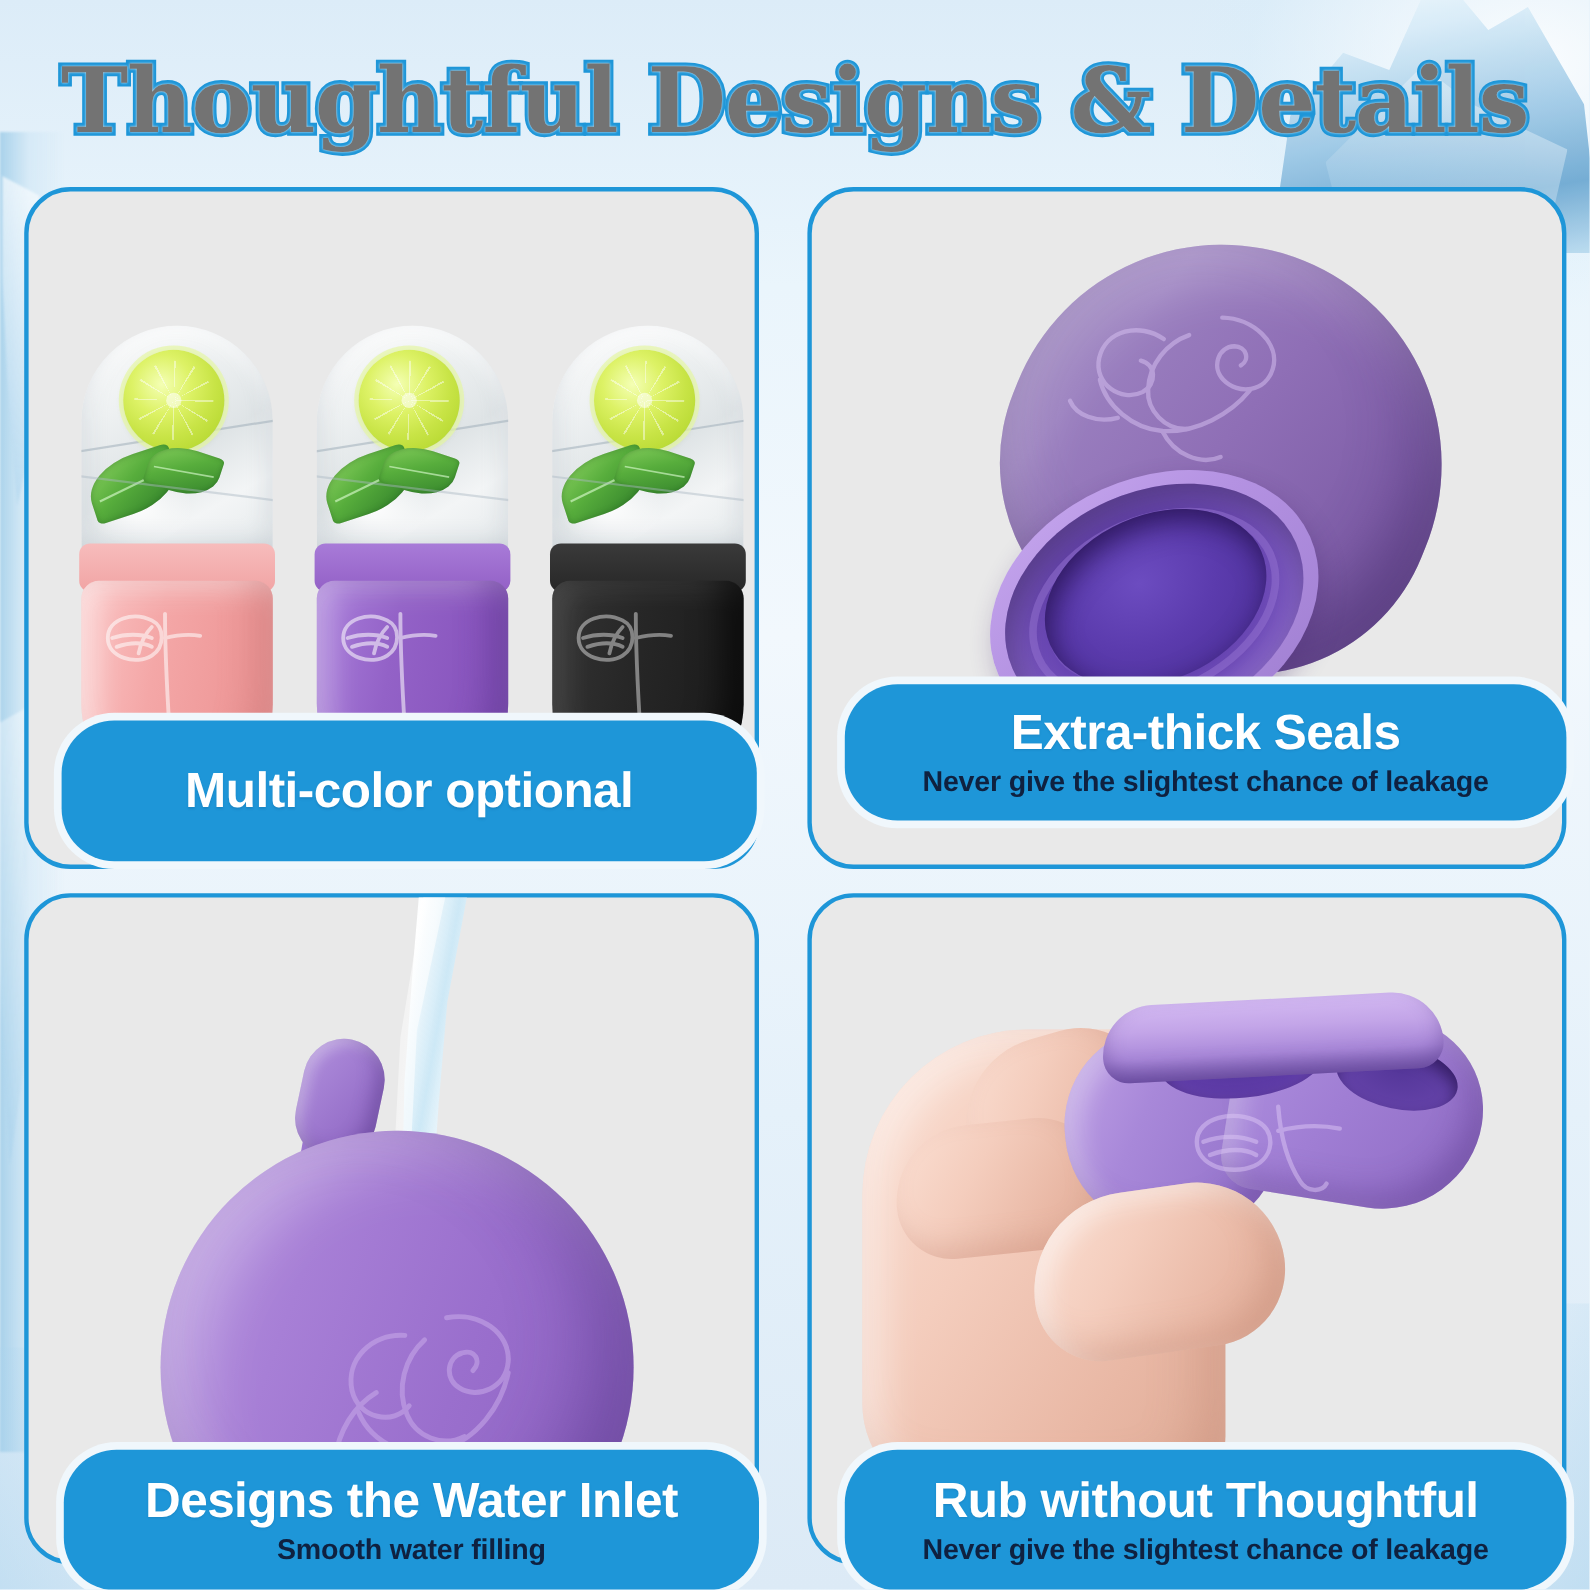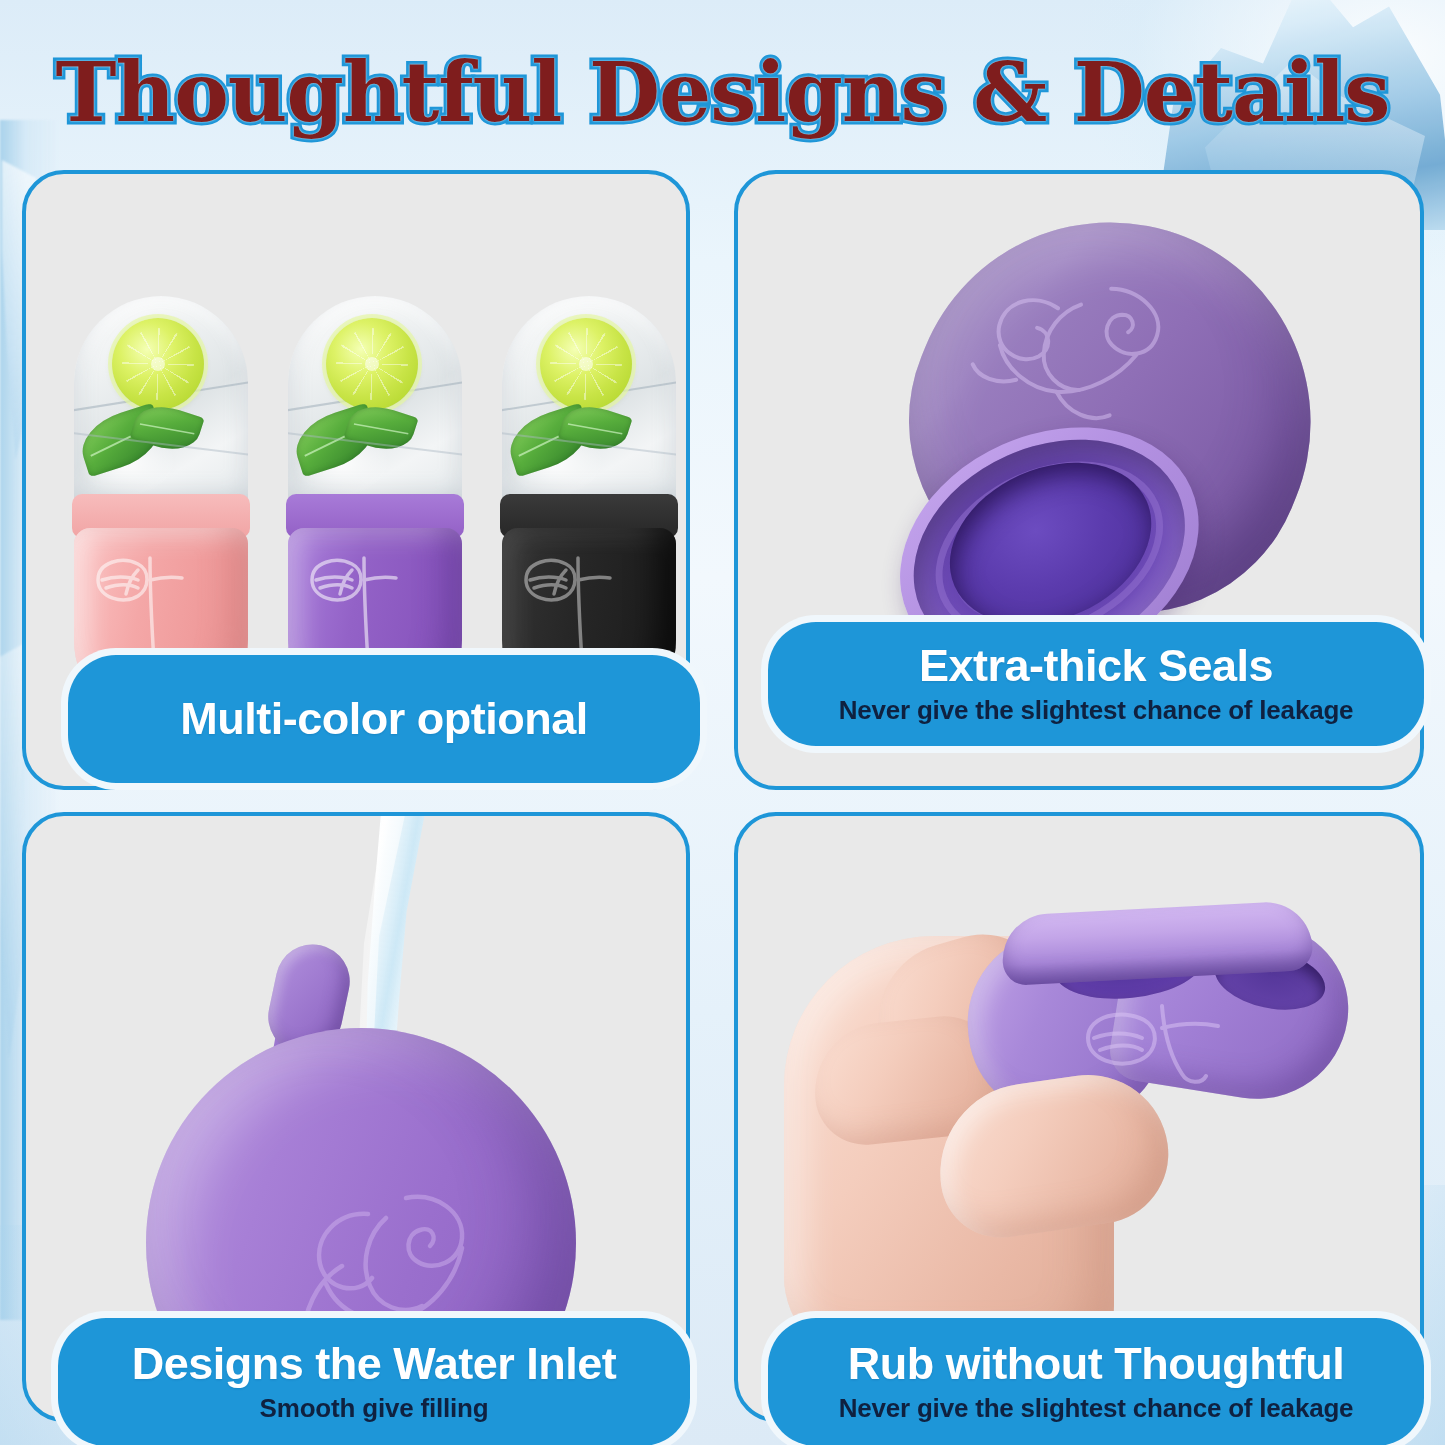--- a/index.html
+++ b/index.html
@@ -40,42 +40,42 @@
      background:linear-gradient(60deg,rgba(170,212,238,.5),rgba(255,255,255,0) 70%);}
 
   
   #title-wrap{position:absolute;left:0;top:36px;width:1445px;height:112px;text-align:center;}
   #title{
     font-family:"DejaVu Serif", serif;
     font-weight:bold;
     font-size:82px;
     letter-spacing:-1px;
     line-height:112px;
-    color:#7f1d1d;
+    color:#737373;
     -webkit-text-stroke:7px #1e96d8;
     paint-order:stroke fill;
     text-shadow:0 0 2px rgba(255,255,255,.9);
     white-space:nowrap;
   }
 
   
   .panel{position:absolute;background:#e9e9e9;border:4px solid #1e96d8;border-radius:42px;
          box-sizing:border-box;overflow:visible;}
   #panel-tl{left:22px;  top:170px;  width:668px; height:620px;}
   #panel-tr{left:734px; top:170px;  width:690px; height:620px;}
   #panel-bl{left:22px;  top:812px;  width:668px; height:610px;}
   #panel-br{left:734px; top:812px;  width:690px; height:610px;}
   .stage{position:absolute;inset:0;border-radius:38px;overflow:hidden;}
 
   
   .pill{position:absolute;background:#1e96d8;border-radius:48px;
         box-shadow:0 0 0 7px #f0f7fc;
         display:flex;flex-direction:column;align-items:center;justify-content:center;
         z-index:6;}
-  #pill-tl{left:68px;  top:655px;  width:632px; height:128px;}
+  #pill-tl{left:56px;  top:655px;  width:632px; height:128px;}
   #pill-tr{left:768px; top:622px;  width:656px; height:124px;}
   #pill-bl{left:58px;  top:1318px; width:632px; height:128px;}
   #pill-br{left:768px; top:1318px; width:656px; height:128px;}
   .pill-title{color:#ffffff;font-weight:bold;font-size:45px;line-height:50px;
      letter-spacing:-.5px;white-space:nowrap;text-shadow:0 1px 2px rgba(0,60,110,.18);}
   .pill-sub{color:#0f2140;font-weight:bold;font-size:26px;line-height:34px;
      letter-spacing:-.2px;white-space:nowrap;margin-top:2px;}
 
   
   .mould{position:absolute;bottom:60px;width:174px;}
@@ -343,21 +343,21 @@
           <path d="M40 106 C52 134 86 150 116 140 C148 130 170 100 176 70"></path>
           <path d="M18 150 C34 178 72 192 104 182"></path>
           <path d="M18 150 C22 122 36 100 56 88"></path>
         </svg>
       </div>
     </div>
   </div>
 </div>
 <div class="pill" id="pill-bl">
   <div class="pill-title">Designs the Water Inlet</div>
-  <div class="pill-sub">Smooth give filling</div>
+  <div class="pill-sub">Smooth water filling</div>
 </div>
 
 <div class="panel" id="panel-br">
   <div class="stage">
     <div id="hand">
       <div class="skin" id="palm"></div>
       <div class="skin" id="knuck1"></div>
       <div class="skin" id="knuck2"></div>
       <div id="squeezed">
         <div class="lobeL"></div>

